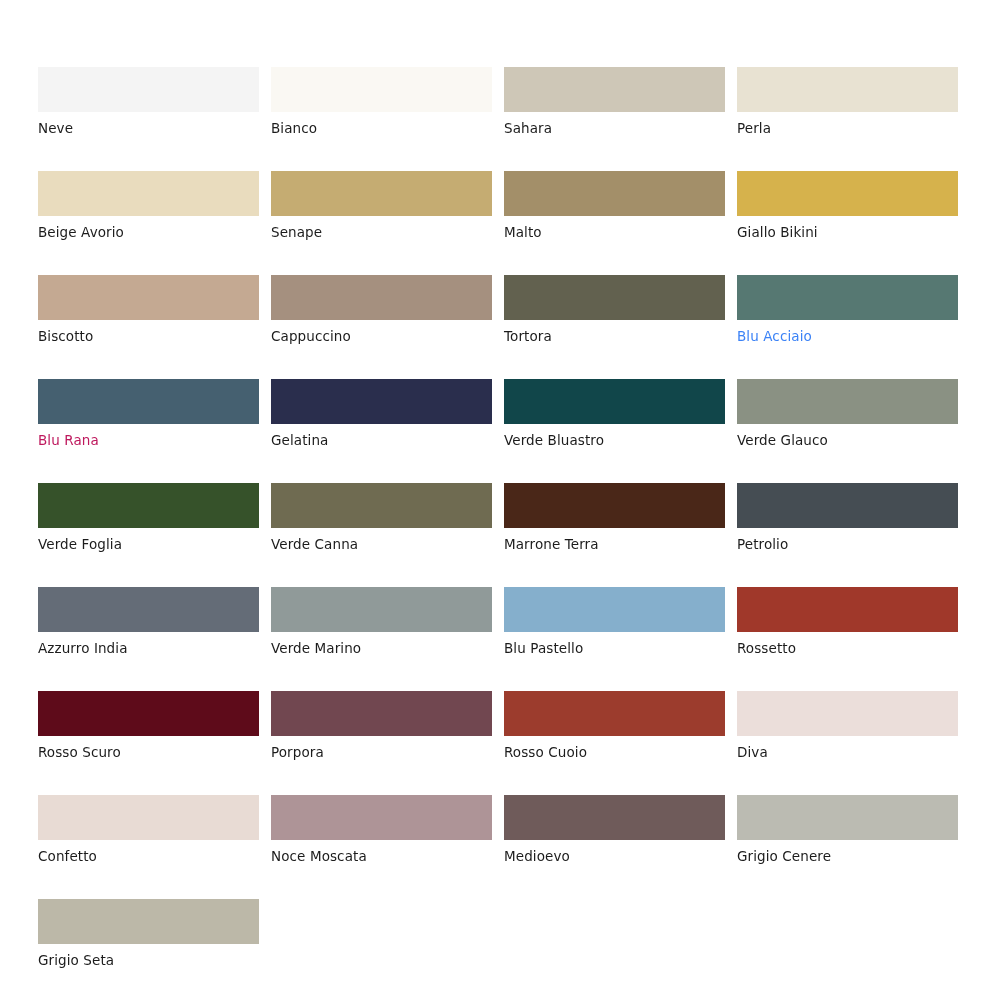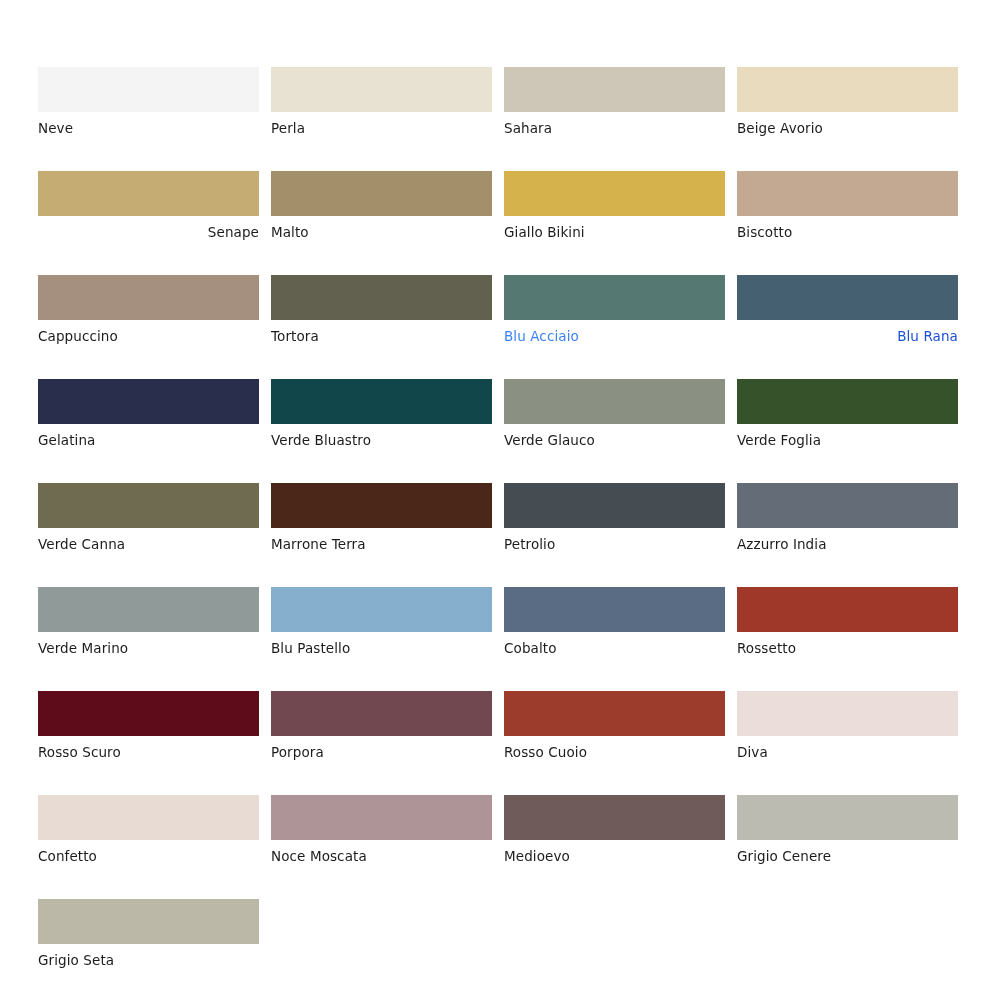--- a/index.html
+++ b/index.html
@@ -55,34 +55,38 @@
 </head>
 <body style="background-color: rgb(255, 255, 255);">
 
 <div id="palette-page">
   <div id="swatch-grid">
       <div class="swatch-cell">
         <span class="swatch-chip" style="background-color: rgb(244, 244, 244);"></span>
         <span class="swatch-label" style="color: rgb(28, 28, 28);">Neve</span>
       </div>
       <div class="swatch-cell">
-        <span class="swatch-chip" style="background-color: rgb(232, 226, 210);"></span>
-        <span class="swatch-label" style="color: rgb(28, 28, 28);">Perla</span>
+        <span class="swatch-chip" style="background-color: rgb(250, 248, 243);"></span>
+        <span class="swatch-label" style="color: rgb(28, 28, 28);">Bianco</span>
       </div>
       <div class="swatch-cell">
         <span class="swatch-chip" style="background-color: rgb(206, 199, 183);"></span>
         <span class="swatch-label" style="color: rgb(28, 28, 28);">Sahara</span>
+      </div>
+      <div class="swatch-cell">
+        <span class="swatch-chip" style="background-color: rgb(232, 226, 210);"></span>
+        <span class="swatch-label" style="color: rgb(28, 28, 28);">Perla</span>
       </div>
       <div class="swatch-cell">
         <span class="swatch-chip" style="background-color: rgb(233, 220, 190);"></span>
         <span class="swatch-label" style="color: rgb(28, 28, 28);">Beige Avorio</span>
       </div>
       <div class="swatch-cell">
         <span class="swatch-chip" style="background-color: rgb(197, 172, 114);"></span>
-        <span class="swatch-label" style="color: rgb(28, 28, 28); text-align: right;">Senape</span>
+        <span class="swatch-label" style="color: rgb(28, 28, 28);">Senape</span>
       </div>
       <div class="swatch-cell">
         <span class="swatch-chip" style="background-color: rgb(163, 143, 105);"></span>
         <span class="swatch-label" style="color: rgb(28, 28, 28);">Malto</span>
       </div>
       <div class="swatch-cell">
         <span class="swatch-chip" style="background-color: rgb(214, 178, 76);"></span>
         <span class="swatch-label" style="color: rgb(28, 28, 28);">Giallo Bikini</span>
       </div>
       <div class="swatch-cell">
@@ -96,21 +100,21 @@
       <div class="swatch-cell">
         <span class="swatch-chip" style="background-color: rgb(98, 97, 79);"></span>
         <span class="swatch-label" style="color: rgb(28, 28, 28);">Tortora</span>
       </div>
       <div class="swatch-cell">
         <span class="swatch-chip" style="background-color: rgb(86, 120, 114);"></span>
         <span class="swatch-label" style="color: #3b82f6;">Blu Acciaio</span>
       </div>
       <div class="swatch-cell">
         <span class="swatch-chip" style="background-color: rgb(69, 96, 112);"></span>
-        <span class="swatch-label" style="color: #1d4ed8; text-align: right;">Blu Rana</span>
+        <span class="swatch-label" style="color: #be185d;">Blu Rana</span>
       </div>
       <div class="swatch-cell">
         <span class="swatch-chip" style="background-color: rgb(42, 46, 77);"></span>
         <span class="swatch-label" style="color: rgb(28, 28, 28);">Gelatina</span>
       </div>
       <div class="swatch-cell">
         <span class="swatch-chip" style="background-color: rgb(17, 70, 74);"></span>
         <span class="swatch-label" style="color: rgb(28, 28, 28);">Verde Bluastro</span>
       </div>
       <div class="swatch-cell">
@@ -137,24 +141,20 @@
         <span class="swatch-chip" style="background-color: rgb(100, 108, 119);"></span>
         <span class="swatch-label" style="color: rgb(28, 28, 28);">Azzurro India</span>
       </div>
       <div class="swatch-cell">
         <span class="swatch-chip" style="background-color: rgb(144, 154, 153);"></span>
         <span class="swatch-label" style="color: rgb(28, 28, 28);">Verde Marino</span>
       </div>
       <div class="swatch-cell">
         <span class="swatch-chip" style="background-color: rgb(133, 175, 204);"></span>
         <span class="swatch-label" style="color: rgb(28, 28, 28);">Blu Pastello</span>
-      </div>
-      <div class="swatch-cell">
-        <span class="swatch-chip" style="background-color: rgb(90, 108, 132);"></span>
-        <span class="swatch-label" style="color: rgb(28, 28, 28);">Cobalto</span>
       </div>
       <div class="swatch-cell">
         <span class="swatch-chip" style="background-color: rgb(160, 56, 42);"></span>
         <span class="swatch-label" style="color: rgb(28, 28, 28);">Rossetto</span>
       </div>
       <div class="swatch-cell">
         <span class="swatch-chip" style="background-color: rgb(94, 11, 26);"></span>
         <span class="swatch-label" style="color: rgb(28, 28, 28);">Rosso Scuro</span>
       </div>
       <div class="swatch-cell">

